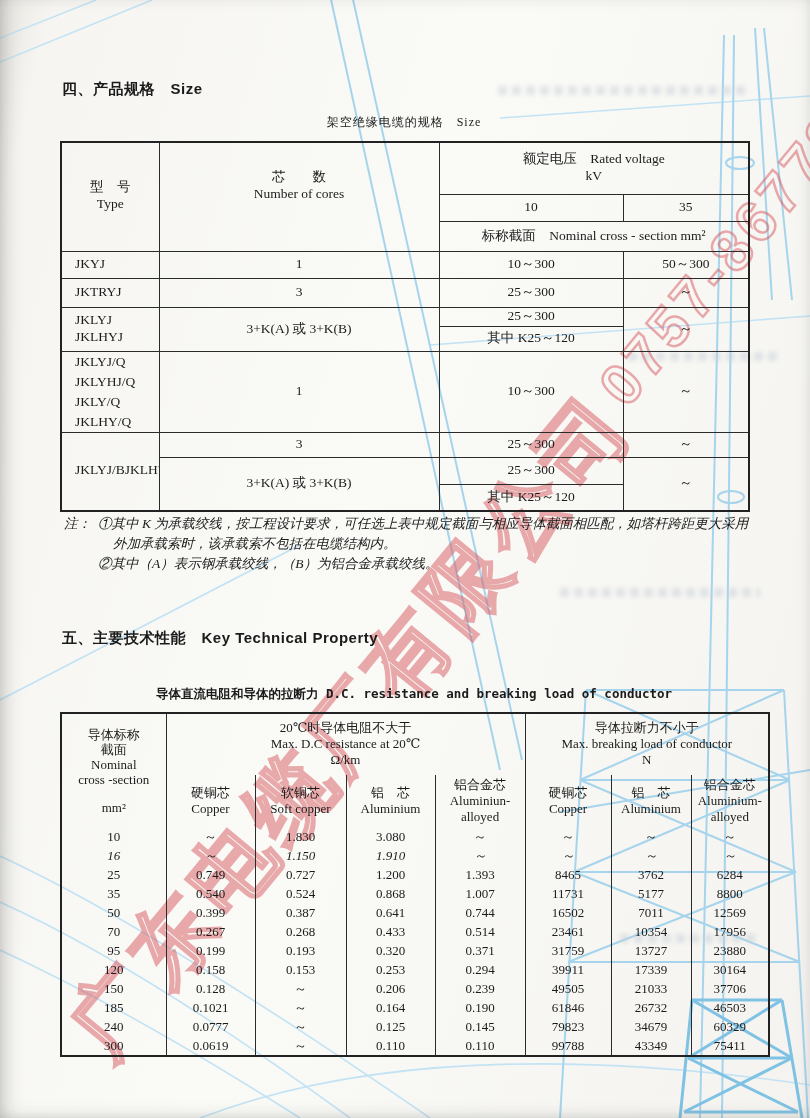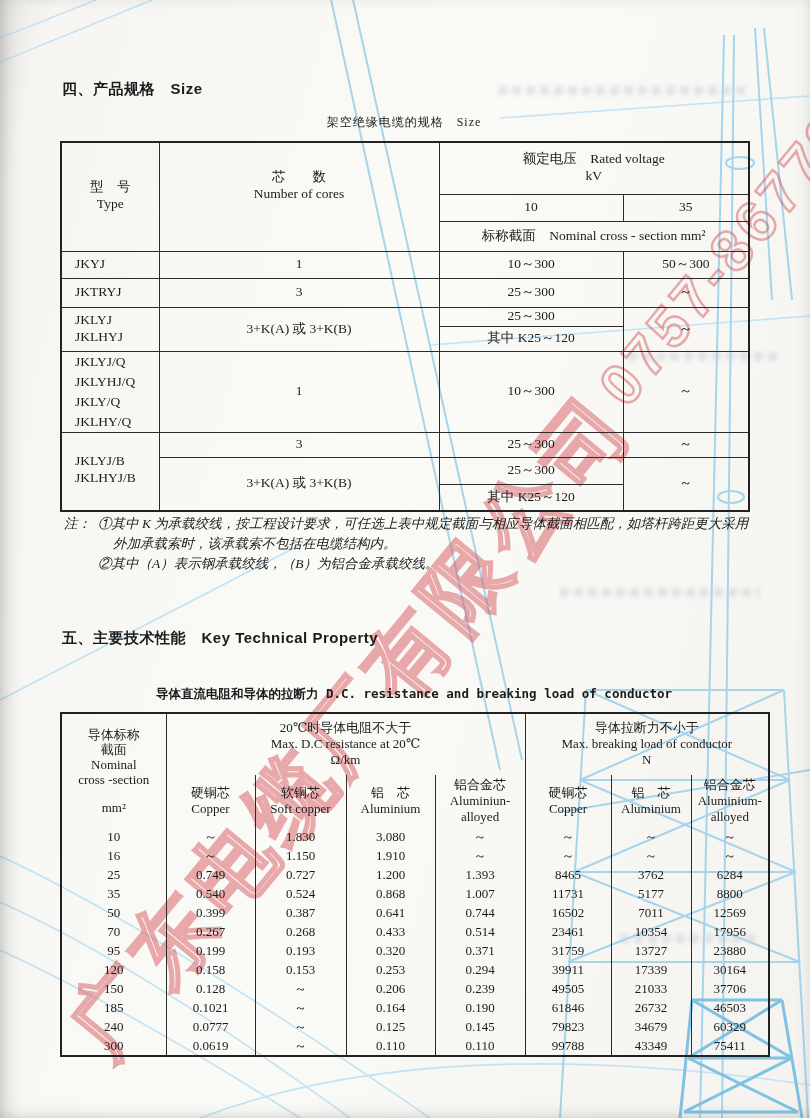--- a/index.html
+++ b/index.html
@@ -28,21 +28,21 @@
   #t2-caption {position:absolute; left:60px; top:686px; width:708px; text-align:center;
     font-family:"DejaVu Sans Mono","Liberation Mono",monospace; font-size:12.5px;font-weight:bold;}
   
   table {border-collapse:collapse; table-layout:fixed; background:transparent;}
   #t1 {position:absolute; left:60px; top:141px; width:688px; font-size:13.5px;}
   #t2 {position:absolute; left:60px; top:712px; width:708px; font-size:13px;}
   #t1 td, #t2 td {border:1px solid #2b2b2b; text-align:center; padding:0; line-height:1.25; overflow:hidden;}
   #t1, #t2 {border:2px solid #222;}
   #t1 td.type-cell {text-align:left; padding-left:13px;}
   .vcell {height:100%; box-sizing:border-box; display:flex; flex-direction:column; align-items:center; justify-content:space-between;}
-  .type-split {display:flex; flex-direction:column; justify-content:space-between; align-items:flex-start; height:100%; box-sizing:border-box; padding:3px 0 5px 13px;}
+  .type-split {display:flex; flex-direction:row; justify-content:space-between; align-items:flex-start; height:100%; box-sizing:border-box; padding:3px 0 5px 13px;}
   .lines4 div {line-height:20px;}
   #t2 tbody td {border-top:none; border-bottom:none; line-height:19px;}
   #t2 .grp-hd {line-height:16px; padding:5px 0 6px;}
   #t2 .sub-hd {line-height:16px; padding:2px 0;}
   #t2 .stub {line-height:15px;}
   #t2 .stub .unit {margin-top:13px;}
   
   .notes {position:absolute; left:64px; top:514px; width:706px; font-style:italic; font-size:13.5px; line-height:20px;}
   .note-label {float:left;}
   .note-body {margin-left:34px;}
@@ -283,21 +283,21 @@
         <tr style="height: 19px;">
           <td>10</td>
           <td>～</td>
           <td>1.830</td>
           <td>3.080</td>
           <td>～</td>
           <td>～</td>
           <td>～</td>
           <td>～</td>
         </tr>
-        <tr style="height: 19px;">
+        <tr style="height: 19px; font-style: italic;">
           <td>16</td>
           <td>～</td>
           <td>1.150</td>
           <td>1.910</td>
           <td>～</td>
           <td>～</td>
           <td>～</td>
           <td>～</td>
         </tr>
         <tr style="height: 19px;">

